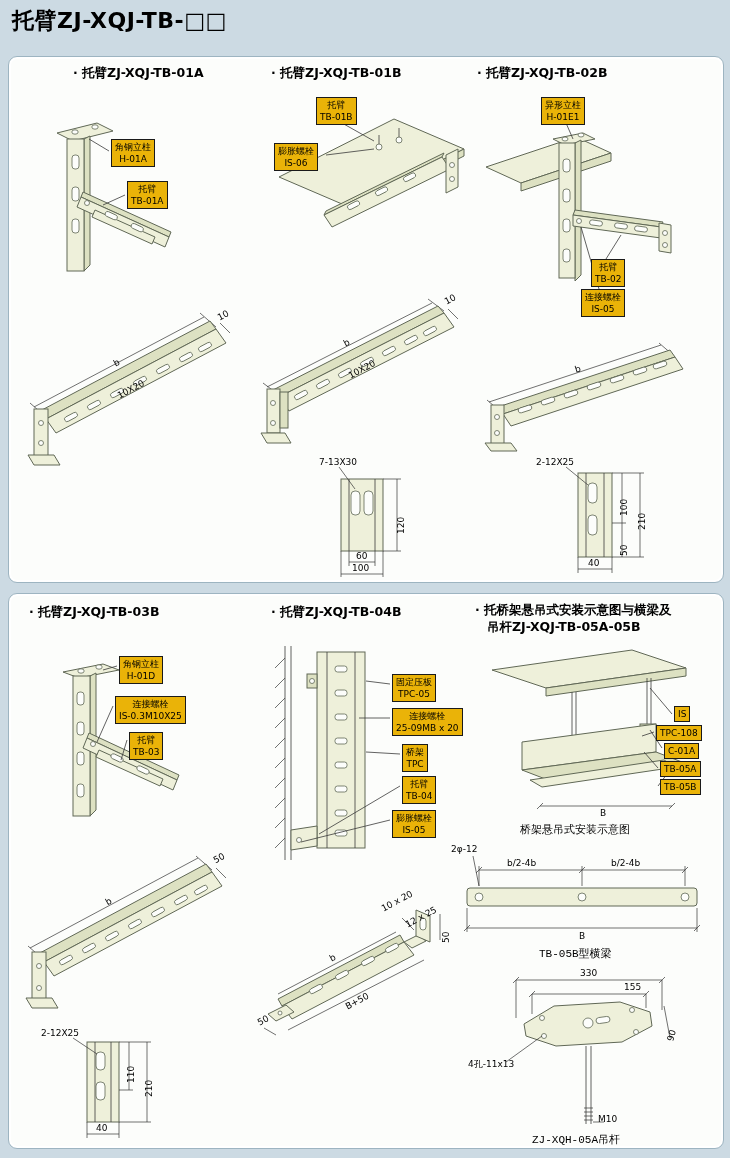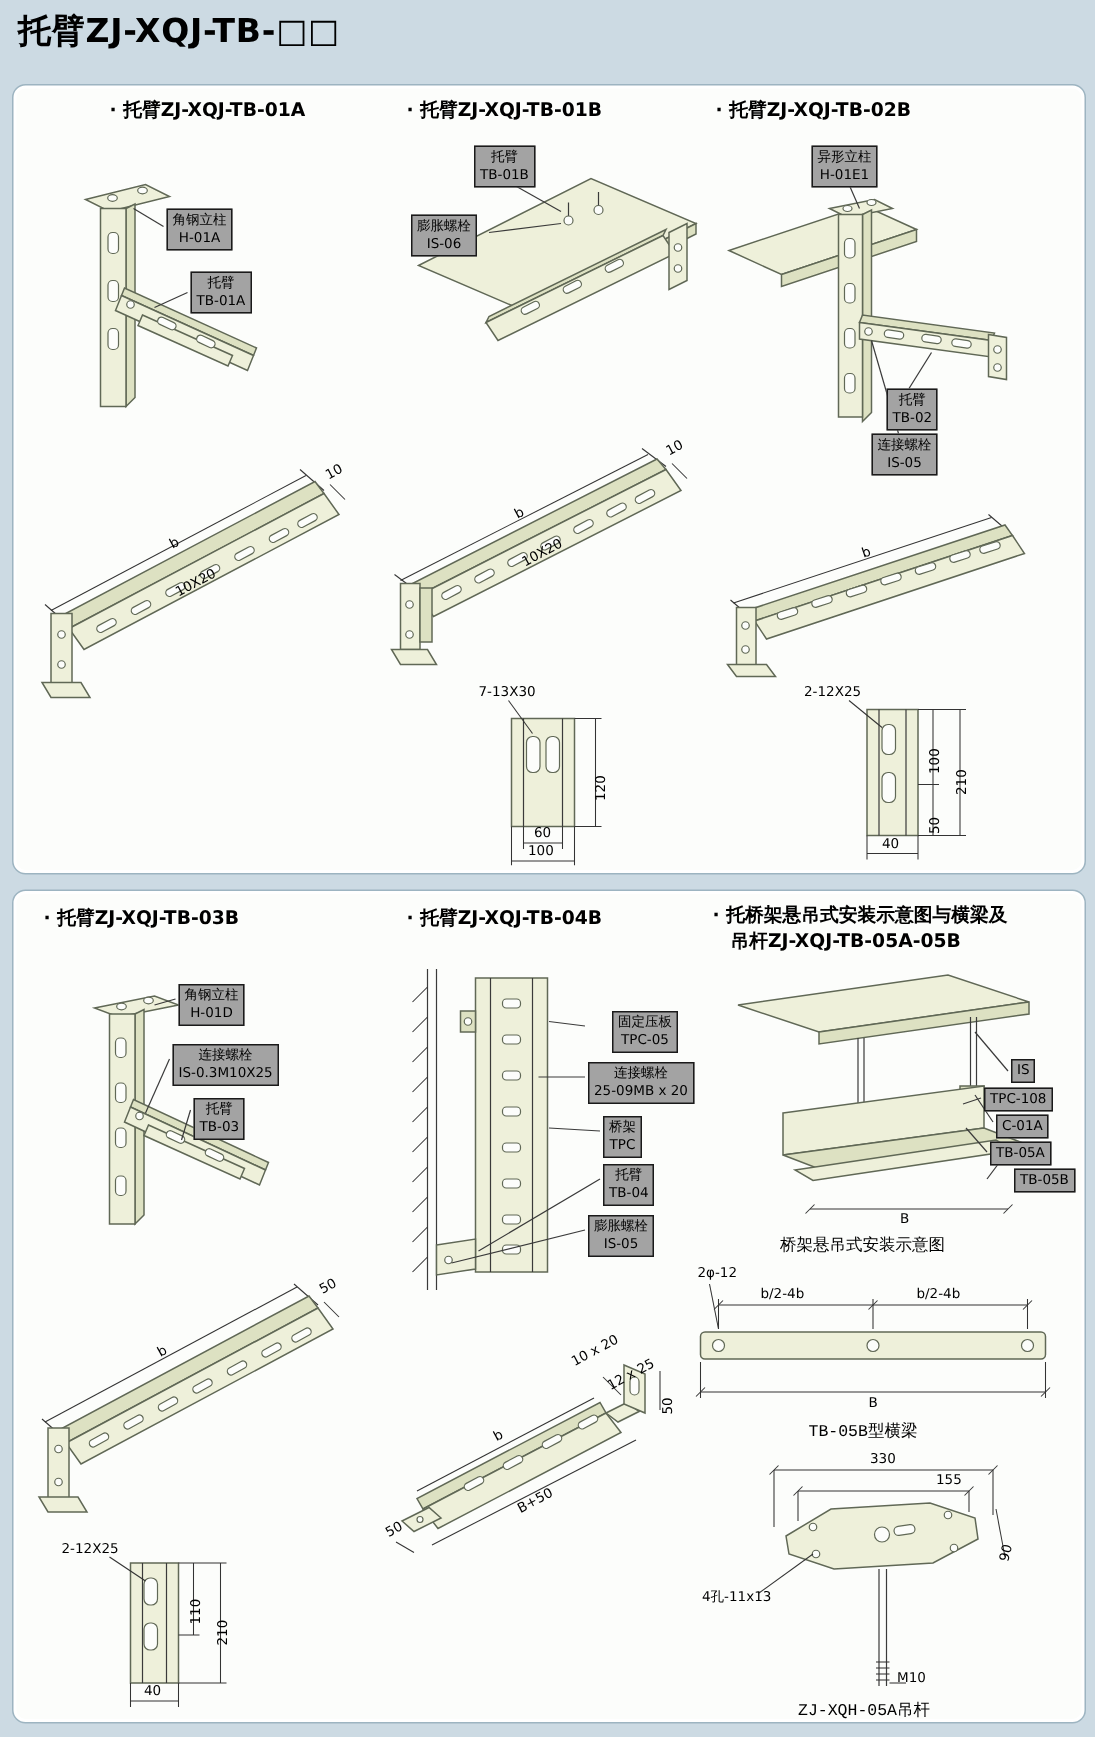--- a/index.html
+++ b/index.html
@@ -4,21 +4,21 @@
 <style>
 html,body{margin:0;padding:0;}
 body{width:730px;height:1158px;position:relative;background:#ccdae3;font-family:"DejaVu Sans","Liberation Sans",sans-serif;color:#000;overflow:hidden;}
 .page-title{position:absolute;left:12px;top:6px;font-size:22px;font-weight:700;letter-spacing:.5px;}
 .panel{position:absolute;left:8px;width:714px;border:1px solid #9db4c1;border-radius:9px;background:#fcfdfb;box-shadow:inset 0 0 0 2px #ffffff;}
 #panel-top{top:56px;height:525px;}
 #panel-bottom{top:593px;height:554px;}
 .heading{position:absolute;font-size:12.5px;font-weight:700;white-space:nowrap;}
 .fig{position:absolute;}
 .fig>svg{position:absolute;left:0;top:0;}
-.lbl{position:absolute;border:1px solid #1a1a1a;background:#a3a3a3;font-size:9px;line-height:1.35;padding:1px 3px;text-align:center;white-space:pre-line;z-index:2;}
+.lbl{position:absolute;border:1px solid #1a1a1a;background:#eab308;font-size:9px;line-height:1.35;padding:1px 3px;text-align:center;white-space:pre-line;z-index:2;}
 .dim{position:absolute;font-size:9px;white-space:nowrap;z-index:2;}
 .rot{transform-origin:left center;}
 .cap{position:absolute;font-size:11px;white-space:nowrap;z-index:2;font-family:Liberation Mono, monospace;}
 .part{fill:#eef0da;stroke:#606856;stroke-width:1;}
 .shade{fill:#dde1c2;stroke:#606856;stroke-width:1;}
 .slot{fill:#fcfdfb;stroke:#606856;stroke-width:.8;}
 .hole{fill:#fcfdfb;stroke:#606856;stroke-width:.8;}
 .ln{stroke:#3a3a3a;stroke-width:.8;fill:none;}
 .dln{stroke:#333;stroke-width:.7;fill:none;}
 </style>
@@ -370,21 +370,21 @@
       <rect class="shade" x="48" y="40" width="10" height="14"></rect>
       <circle class="hole" cx="53" cy="47" r="2.5"></circle>
       <polygon class="part" points="32,196 58,192 58,212 32,216"></polygon>
       <circle class="hole" cx="40" cy="206" r="2.5"></circle>
       <line class="ln" x1="131" y1="50" x2="107" y2="47"></line>
       <line class="ln" x1="131" y1="84" x2="100" y2="84"></line>
       <line class="ln" x1="141" y1="120" x2="107" y2="118"></line>
       <line class="ln" x1="141" y1="152" x2="60" y2="200"></line>
       <line class="ln" x1="131" y1="186" x2="42" y2="208"></line>
     </svg>
-    <div class="lbl" style="left:133px;top:40px;margin-left:16px;">固定压板
+    <div class="lbl" style="left:133px;top:40px;">固定压板
 TPC-05</div>
     <div class="lbl" style="left:133px;top:74px;">连接螺栓
 25-09MB x 20</div>
     <div class="lbl" style="left:143px;top:110px;">桥架
 TPC</div>
     <div class="lbl" style="left:143px;top:142px;">托臂
 TB-04</div>
     <div class="lbl" style="left:133px;top:176px;">膨胀螺栓
 IS-05</div>
   </div>
@@ -441,21 +441,21 @@
       <line class="ln" x1="208" y1="74" x2="186" y2="48"></line>
       <line class="ln" x1="190" y1="92" x2="178" y2="96"></line>
       <line class="ln" x1="198" y1="108" x2="186" y2="90"></line>
       <line class="ln" x1="194" y1="128" x2="180" y2="112"></line>
       <line class="ln" x1="194" y1="146" x2="206" y2="130"></line>
     </svg>
     <div class="lbl" style="left:210px;top:66px;">IS</div>
     <div class="lbl" style="left:192px;top:85px;">TPC-108</div>
     <div class="lbl" style="left:200px;top:103px;">C-01A</div>
     <div class="lbl" style="left:196px;top:121px;">TB-05A</div>
-    <div class="lbl" style="left:196px;top:139px;margin-left:16px;">TB-05B</div>
+    <div class="lbl" style="left:196px;top:139px;">TB-05B</div>
     <span class="dim" style="left:136px;top:168px;">B</span>
     <div class="cap" style="left:56px;top:182px;">桥架悬吊式安装示意图</div>
   </div>
 
   <div class="fig" style="left:440px;top:248px;width:270px;height:122px;">
     <svg width="270" height="122" viewBox="0 0 270 122">
       <rect class="part" x="18" y="46" width="230" height="18" rx="3"></rect>
       <circle class="hole" cx="30" cy="55" r="4"></circle>
         <circle class="hole" cx="133" cy="55" r="4"></circle>
         <circle class="hole" cx="236" cy="55" r="4"></circle>
@@ -467,21 +467,21 @@
       <line class="dln" x1="27" y1="31" x2="33" y2="25"></line>
         <line class="dln" x1="130" y1="31" x2="136" y2="25"></line>
         <line class="dln" x1="233" y1="31" x2="239" y2="25"></line>
       <line class="dln" x1="24" y1="14" x2="30" y2="44"></line>
       <line class="dln" x1="18" y1="66" x2="18" y2="90"></line>
         <line class="dln" x1="248" y1="66" x2="248" y2="90"></line>
       <line class="dln" x1="18" y1="86" x2="248" y2="86"></line>
       <line class="dln" x1="15" y1="89" x2="21" y2="83"></line>
         <line class="dln" x1="245" y1="89" x2="251" y2="83"></line>
     </svg>
-    <span class="dim" style="left:16px;top:2px;text-align:center;">2φ-12</span>
+    <span class="dim" style="left:2px;top:2px;text-align:center;">2φ-12</span>
     <span class="dim" style="left:58px;top:16px;">b/2-4b</span>
     <span class="dim" style="left:162px;top:16px;">b/2-4b</span>
     <span class="dim" style="left:130px;top:89px;">B</span>
     <div class="cap" style="left:90px;top:104px;">TB-05B型横梁</div>
   </div>
 
   <div class="fig" style="left:455px;top:372px;width:255px;height:180px;">
     <svg width="255" height="180" viewBox="0 0 255 180">
       <line class="dln" x1="52" y1="14" x2="198" y2="14"></line>
         <line class="dln" x1="49" y1="17" x2="55" y2="11"></line>

